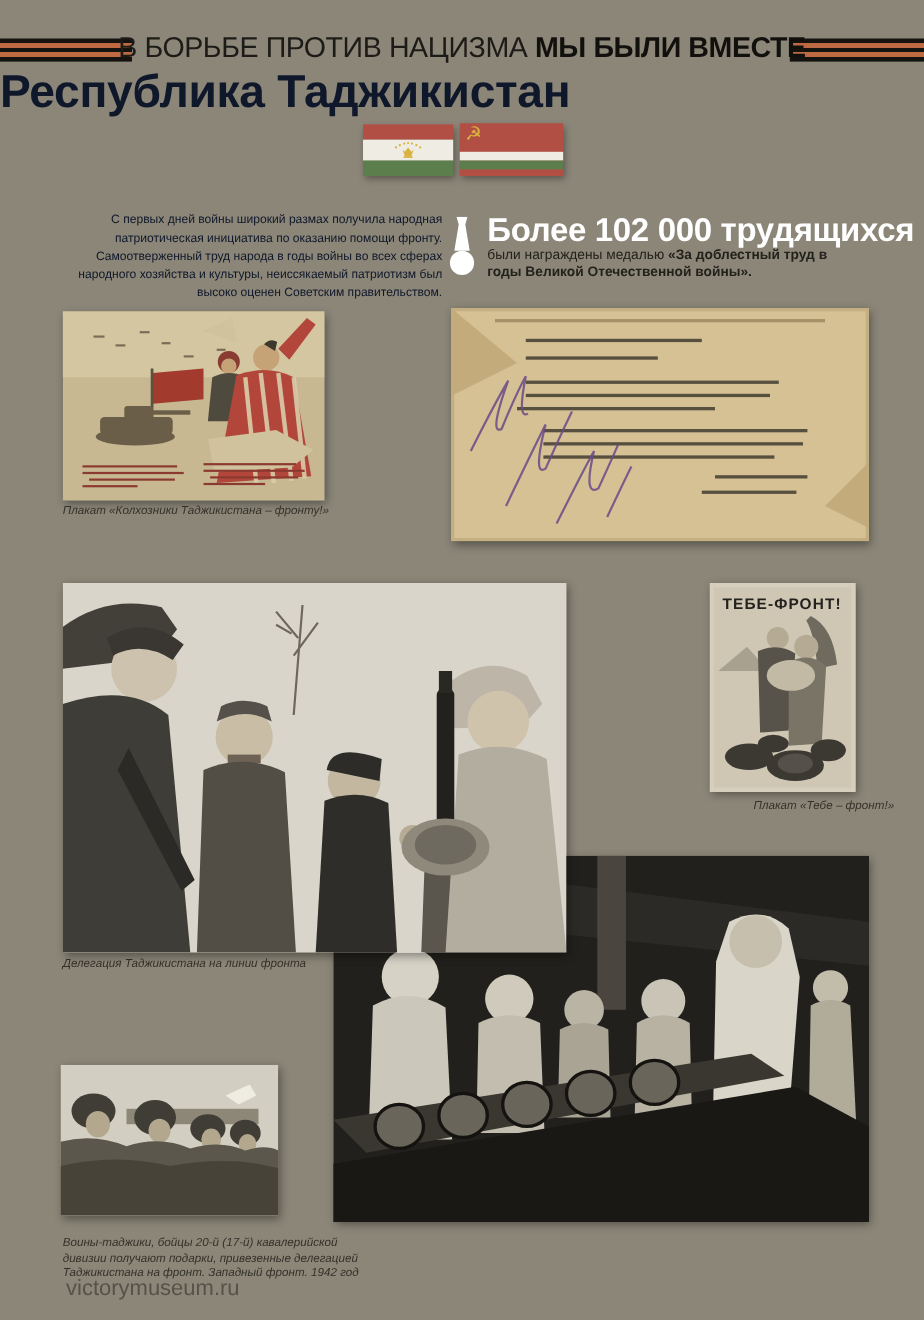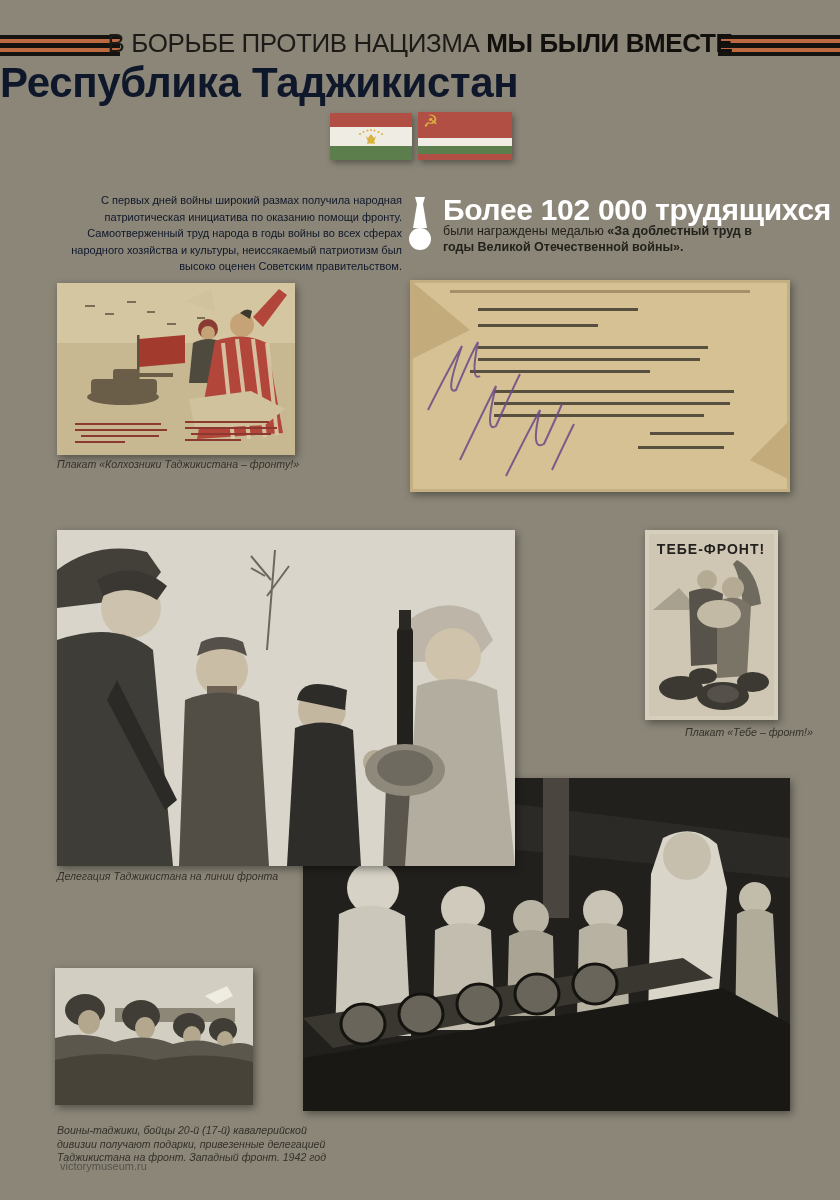--- a/index.html
+++ b/index.html
@@ -32,21 +32,21 @@
   .medal-icon{position:absolute;left:407px;top:197px;}
   .medal-head{position:absolute;left:443px;top:193px;font-size:30px;font-weight:bold;color:#ffffff;letter-spacing:-0.3px;}
   .medal-text{position:absolute;left:443px;top:224px;width:330px;font-size:12.5px;line-height:15.5px;color:#23211c;}
   .medal-text .bold{font-weight:bold;text-align:center;}
 
   
   .photo{position:absolute;box-shadow:2px 3px 8px rgba(0,0,0,0.4);}
   .photo svg{display:block;}
   .caption{position:absolute;font-style:italic;font-size:10.6px;line-height:13.6px;
       color:#34312a;white-space:pre-line;}
-  .footer{position:absolute;left:60px;top:1160px;font-size:11px;color:#55524a;}
+  .footer{position:absolute;left:60px;top:1160px;font-size:20px;color:#55524a;}
 </style>
 </head>
 <body>
 
 <div class="poster">
 
   <div class="ribbon left"></div>
   <div class="ribbon right"></div>
   <div class="title-line"><span>В БОРЬБЕ ПРОТИВ НАЦИЗМА </span><span class="bold">МЫ БЫЛИ ВМЕСТЕ</span></div>
   <div class="subtitle">Республика Таджикистан</div>

